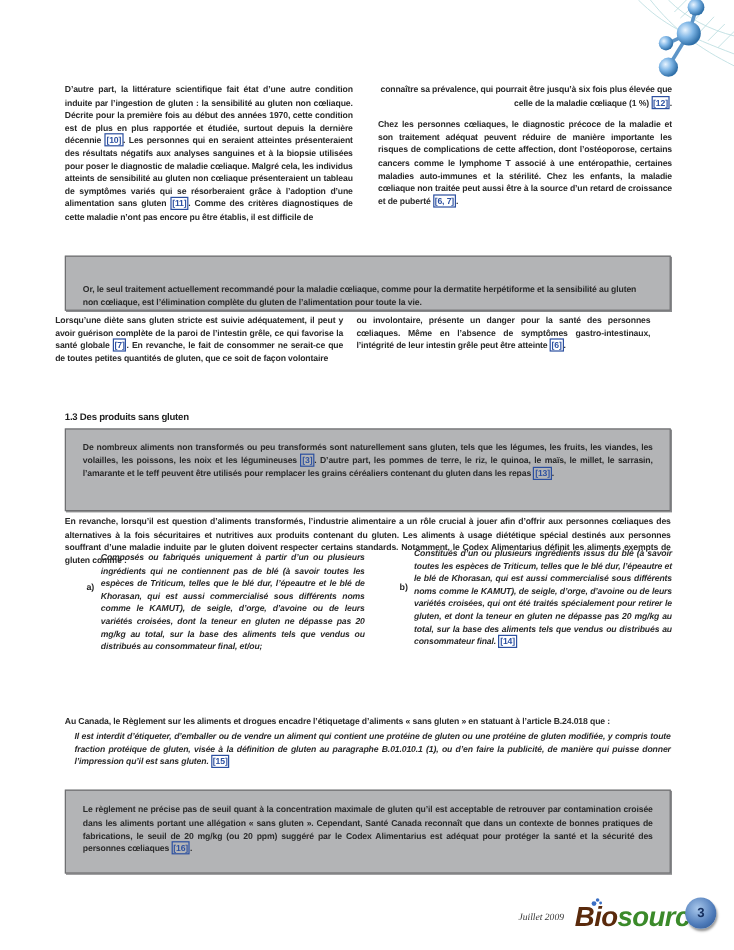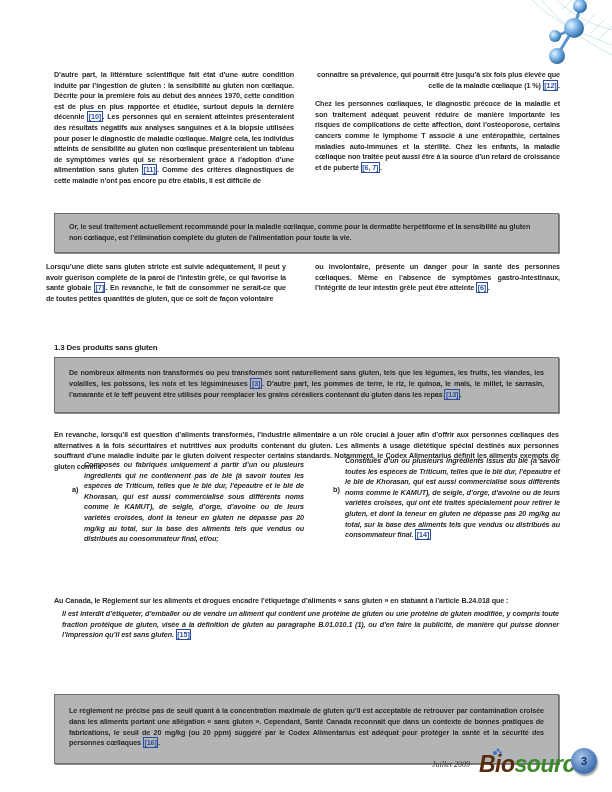--- a/index.html
+++ b/index.html
@@ -50,34 +50,34 @@
 
 <div class="col" style="left:54px;top:70px;width:240px;">
   <p class="p"><span>D’autre part, la littérature scientifique fait état d’une autre condition induite par l’ingestion de gluten : la sensibilité au gluten non cœliaque. Décrite pour la première fois au début des années 1970, cette condition est de plus en plus rapportée et étudiée, surtout depuis la dernière décennie </span><span class="ref">[10]</span><span>. Les personnes qui en seraient atteintes présenteraient des résultats négatifs aux analyses sanguines et à la biopsie utilisées pour poser le diagnostic de maladie cœliaque. Malgré cela, les individus atteints de sensibilité au gluten non cœliaque présenteraient un tableau de symptômes variés qui se résorberaient grâce à l’adoption d’une alimentation sans gluten </span><span class="ref">[11]</span><span>. Comme des critères diagnostiques de cette maladie n’ont pas encore pu être établis, il est difficile de</span></p>
 </div>
 
 <div class="col" style="left:315px;top:70px;width:245px;">
   <p class="p" style="text-align:right;"><span>connaître sa prévalence, qui pourrait être jusqu’à six fois plus élevée que celle de la maladie cœliaque (1 %) </span><span class="ref">[12]</span><span>.</span></p>
   <p class="p" style="margin-top:8px;"><span>Chez les personnes cœliaques, le diagnostic précoce de la maladie et son traitement adéquat peuvent réduire de manière importante les risques de complications de cette affection, dont l’ostéoporose, certains cancers comme le lymphome T associé à une entéropathie, certaines maladies auto-immunes et la stérilité. Chez les enfants, la maladie cœliaque non traitée peut aussi être à la source d’un retard de croissance et de puberté </span><span class="ref">[6, 7]</span><span>.</span></p>
 </div>
 
-<div class="box" style="left:54px;top:213px;width:505px;height:40px;padding:8px 14px;">
+<div class="box" style="left:54px;top:213px;width:505px;height:40px;padding:22px 14px;">
   <p class="p" style="text-align:left;">Or, le seul traitement actuellement recommandé pour la maladie cœliaque, comme pour la dermatite herpétiforme et la sensibilité au gluten non cœliaque, est l’élimination complète du gluten de l’alimentation pour toute la vie.</p>
 </div>
 
 <div class="col" style="left:46px;top:262px;width:240px;">
   <p class="p"><span>Lorsqu’une diète sans gluten stricte est suivie adéquatement, il peut y avoir guérison complète de la paroi de l’intestin grêle, ce qui favorise la santé globale </span><span class="ref">[7]</span><span>. En revanche, le fait de consommer ne serait-ce que de toutes petites quantités de gluten, que ce soit de façon volontaire</span></p>
 </div>
-<div class="col" style="left:315px;top:262px;width:245px;">
+<div class="col" style="left:297px;top:262px;width:245px;">
   <p class="p"><span>ou involontaire, présente un danger pour la santé des personnes cœliaques. Même en l’absence de symptômes gastro-intestinaux, l’intégrité de leur intestin grêle peut être atteinte </span><span class="ref">[6]</span><span>.</span></p>
 </div>
 
 <div class="h3">1.3 Des produits sans gluten</div>
 
-<div class="box" style="left:54px;top:357px;width:505px;height:56px;padding:10px 14px;">
+<div class="box" style="left:54px;top:357px;width:505px;height:69px;padding:10px 14px;">
   <p class="p"><span>De nombreux aliments non transformés ou peu transformés sont naturellement sans gluten, tels que les légumes, les fruits, les viandes, les volailles, les poissons, les noix et les légumineuses </span><span class="ref">[3]</span><span>. D’autre part, les pommes de terre, le riz, le quinoa, le maïs, le millet, le sarrasin, l’amarante et le teff peuvent être utilisés pour remplacer les grains céréaliers contenant du gluten dans les repas </span><span class="ref">[13]</span><span>.</span></p>
 </div>
 
 <div class="col" style="left:54px;top:430px;width:505px;">
   <p class="p">En revanche, lorsqu’il est question d’aliments transformés, l’industrie alimentaire a un rôle crucial à jouer afin d’offrir aux personnes cœliaques des alternatives à la fois sécuritaires et nutritives aux produits contenant du gluten. Les aliments à usage diététique spécial destinés aux personnes souffrant d’une maladie induite par le gluten doivent respecter certains standards. Notamment, le Codex Alimentarius définit les aliments exempts de gluten comme :</p>
 </div>
 
 <div class="list-label" style="left:72px;top:485px;">a)</div>
 <div class="col" style="left:84px;top:460px;width:220px;">
   <p class="p it">Composés ou fabriqués uniquement à partir d’un ou plusieurs ingrédients qui ne contiennent pas de blé (à savoir toutes les espèces de Triticum, telles que le blé dur, l’épeautre et le blé de Khorasan, qui est aussi commercialisé sous différents noms comme le KAMUT), de seigle, d’orge, d’avoine ou de leurs variétés croisées, dont la teneur en gluten ne dépasse pas 20 mg/kg au total, sur la base des aliments tels que vendus ou distribués au consommateur final, et/ou;</p>
@@ -89,21 +89,21 @@
 </div>
 
 <div class="col" style="left:54px;top:596px;width:520px;">
   <p class="p" style="text-align:left;">Au Canada, le Règlement sur les aliments et drogues encadre l’étiquetage d’aliments « sans gluten » en statuant à l’article B.24.018 que :</p>
 </div>
 
 <div class="col" style="left:62px;top:609px;width:497px;">
   <p class="p it"><span>Il est interdit d’étiqueter, d’emballer ou de vendre un aliment qui contient une protéine de gluten ou une protéine de gluten modifiée, y compris toute fraction protéique de gluten, visée à la définition de gluten au paragraphe B.01.010.1 (1), ou d’en faire la publicité, de manière qui puisse donner l’impression qu’il est sans gluten. </span><span class="ref" style="font-style:normal;">[15]</span></p>
 </div>
 
-<div class="box" style="left:54px;top:658px;width:505px;height:70px;padding:11px 14px;margin-top:36px;">
+<div class="box" style="left:54px;top:658px;width:505px;height:70px;padding:11px 14px;">
   <p class="p"><span>Le règlement ne précise pas de seuil quant à la concentration maximale de gluten qu’il est acceptable de retrouver par contamination croisée dans les aliments portant une allégation « sans gluten ». Cependant, Santé Canada reconnaît que dans un contexte de bonnes pratiques de fabrications, le seuil de 20 mg/kg (ou 20 ppm) suggéré par le Codex Alimentarius est adéquat pour protéger la santé et la sécurité des personnes cœliaques </span><span class="ref">[16]</span><span>.</span></p>
 </div>
 
 <div class="footer-date">Juillet 2009</div>
 <div class="logo">
   <span class="b">Bio</span><span class="s">source</span>
   <svg class="dots" viewBox="0 0 10 8">
     <circle cx="3" cy="5" r="2" fill="#3b6fc4"></circle>
       <circle cx="6" cy="2" r="1.5" fill="#3b6fc4"></circle>
       <circle cx="8.5" cy="4.5" r="1.2" fill="#3b6fc4"></circle>

